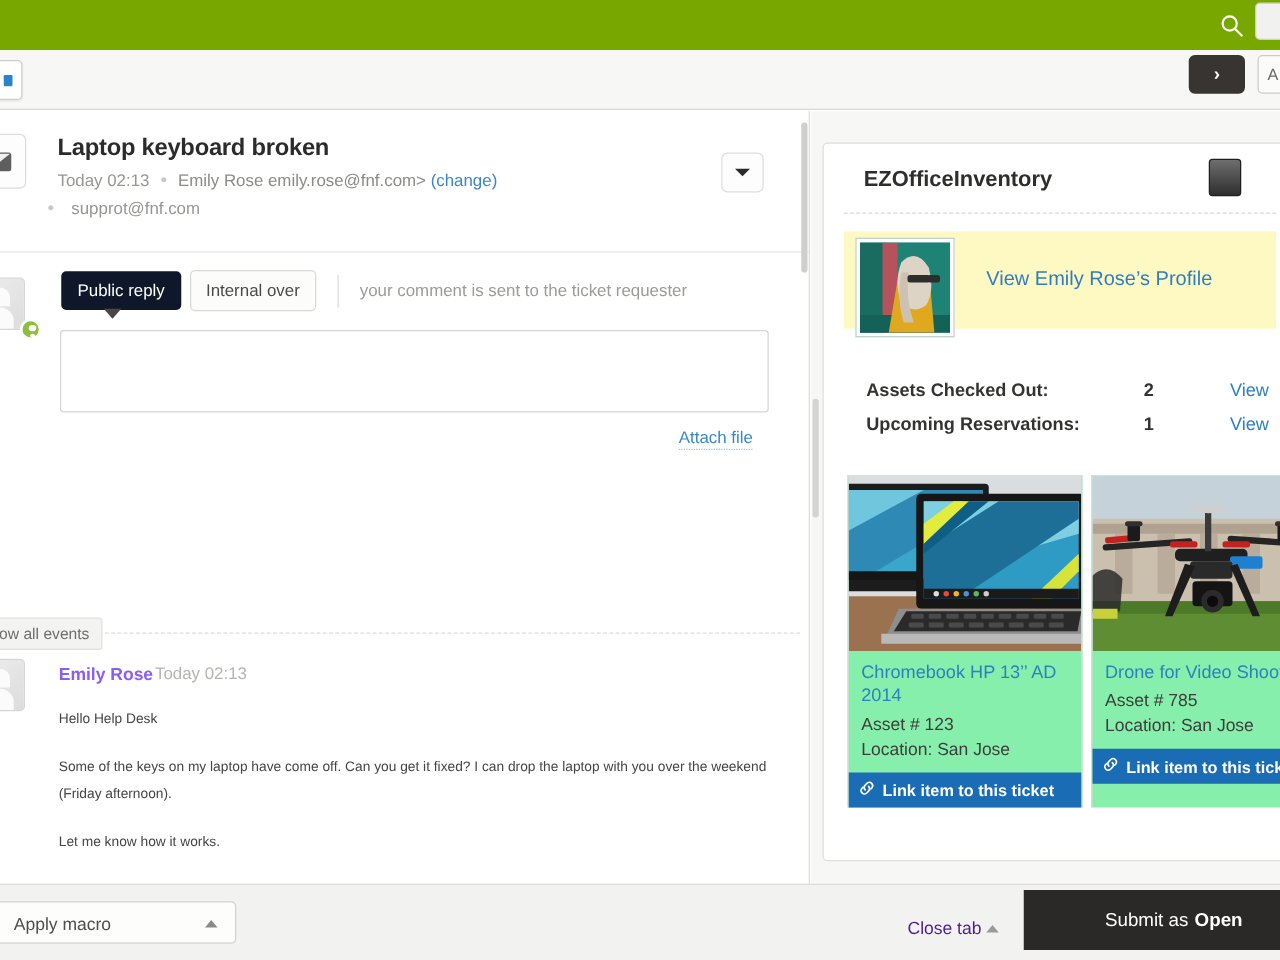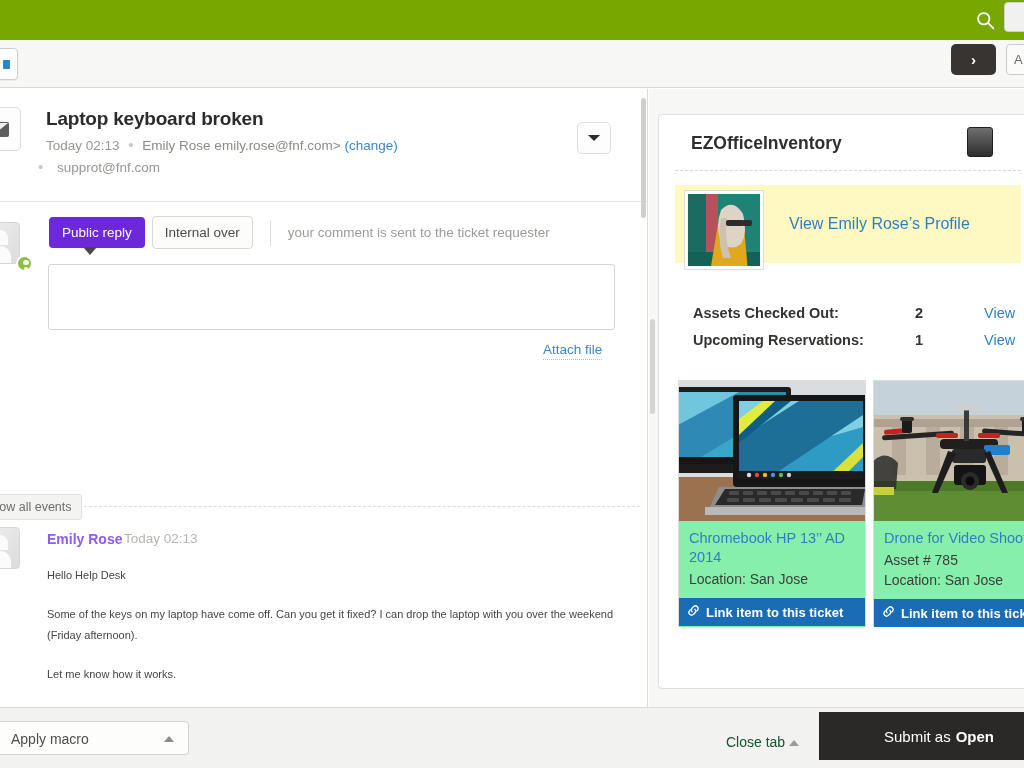--- a/index.html
+++ b/index.html
@@ -170,21 +170,21 @@
     content: ""; position: absolute; left: 5px; top: 3px;
     width: 6px; height: 5px; background: #fff; border-radius: 50%;
     box-shadow: 0 6px 0 -1px #fff;
   }
   .tabs-row {
     position: absolute; left: 49px; top: 14px;
     display: flex; align-items: center;
   }
   .pill-public {
     position: relative;
-    background: #6d28d9; color: #ffffff;
+    background: #0f172a; color: #ffffff;
     font-size: 13.5px;
     padding: 8px 13px 8px 13px;
     border-radius: 4px;
   }
   .pill-public:after {
     content: ""; position: absolute; left: 34px; bottom: -7px;
     width: 0; height: 0;
     border-left: 7px solid transparent;
     border-right: 7px solid transparent;
     border-top: 8px solid #4b4745;
@@ -364,21 +364,21 @@
   }
   .macro-caret {
     position: absolute; right: 14px; top: 14px;
     width: 0; height: 0;
     border-left: 5px solid transparent;
     border-right: 5px solid transparent;
     border-bottom: 6px solid #8a8a86;
   }
   .close-tab {
     position: absolute; left: 726px; top: 26px;
-    font-size: 14px; color: #14532d;
+    font-size: 14px; color: #4c1d95;
   }
   .close-tab-caret {
     position: absolute; left: 789px; top: 32px;
     width: 0; height: 0;
     border-left: 5px solid transparent;
     border-right: 5px solid transparent;
     border-bottom: 6px solid #9a9a96;
   }
   .submit-btn {
     position: absolute; left: 819px; top: 712px;
@@ -568,20 +568,21 @@
                   <rect x="128" y="117" width="12" height="4" rx="1"></rect>
                   <rect x="144" y="117" width="12" height="4" rx="1"></rect>
                   <rect x="160" y="117" width="12" height="4" rx="1"></rect>
                 </g>
                 <rect x="26" y="126" width="164" height="8" fill="#b9b9b9"></rect>
               </g>
             </svg>
           </div>
           <div class="asset-info">
             <div class="asset-name">Chromebook  HP 13’’ AD 2014</div>
+            <div class="asset-meta">Asset # 123</div>
             <div class="asset-meta">Location: San Jose</div>
           </div>
           <div class="asset-link-btn">
             <span>
               <svg width="13" height="13" viewBox="0 0 24 24" fill="none" stroke="#ffffff" stroke-width="2.4" stroke-linecap="round">
                 <path d="M9.5 14.5 a5 5 0 0 1 0-7 l3-3 a5 5 0 0 1 7 7 l-1.5 1.5"></path>
                 <path d="M14.5 9.5 a5 5 0 0 1 0 7 l-3 3 a5 5 0 0 1-7-7 l1.5-1.5"></path>
               </svg>
             </span>
             <span>Link item to this ticket</span>

